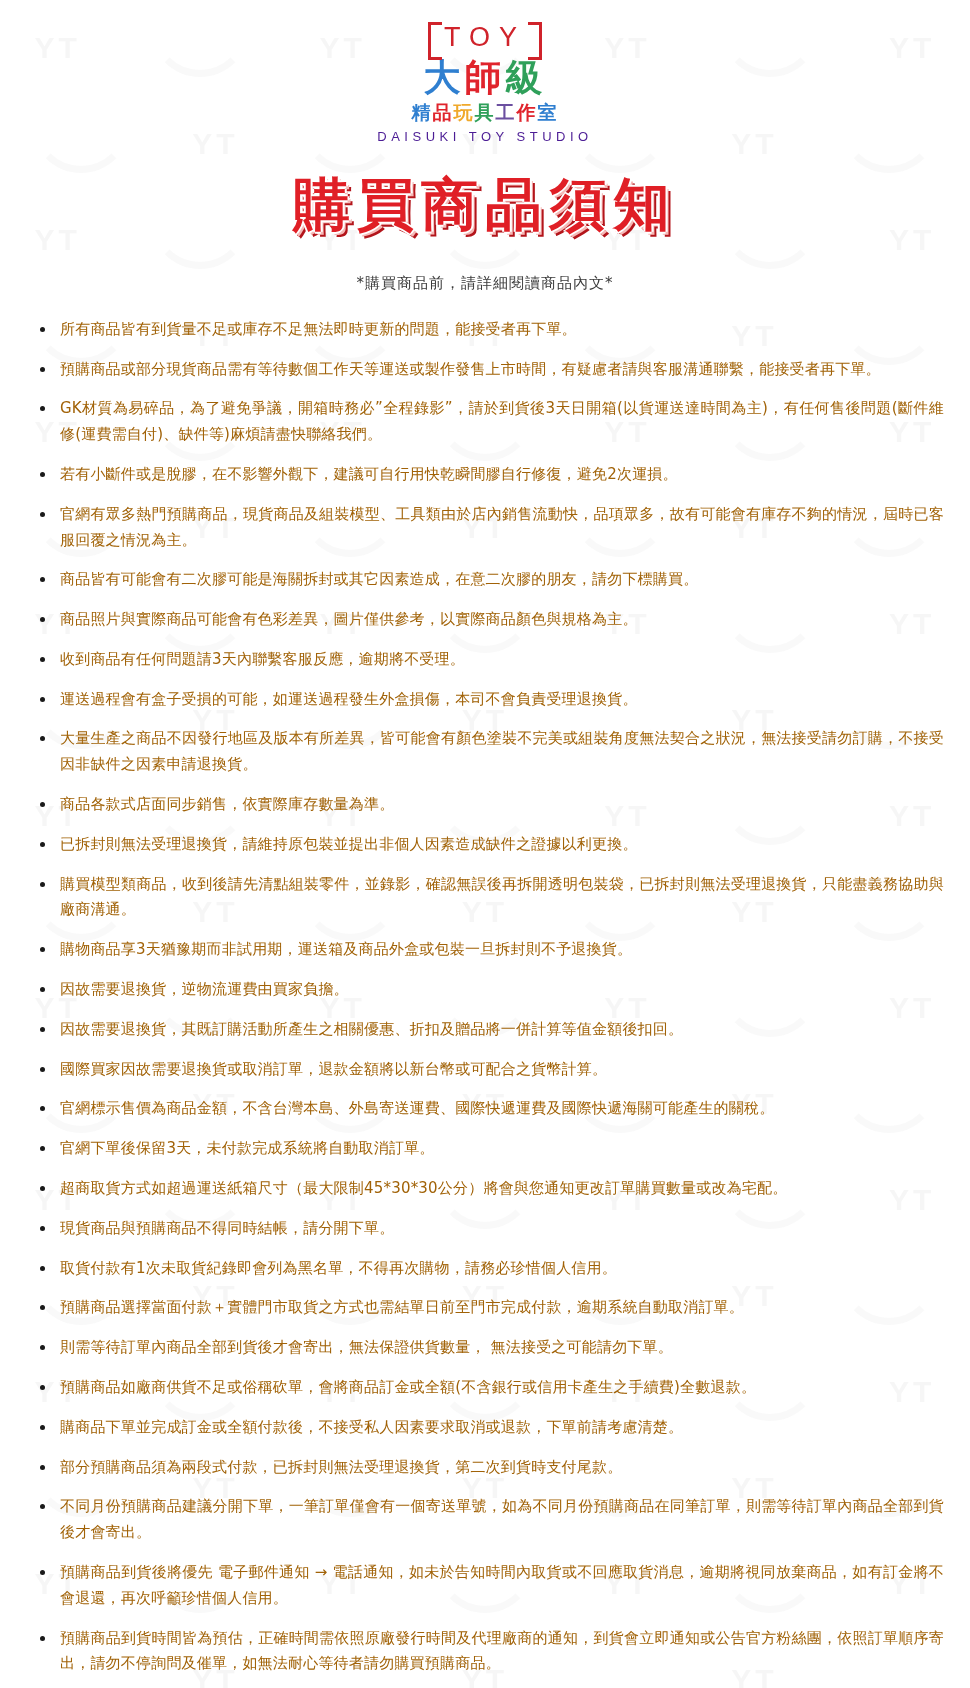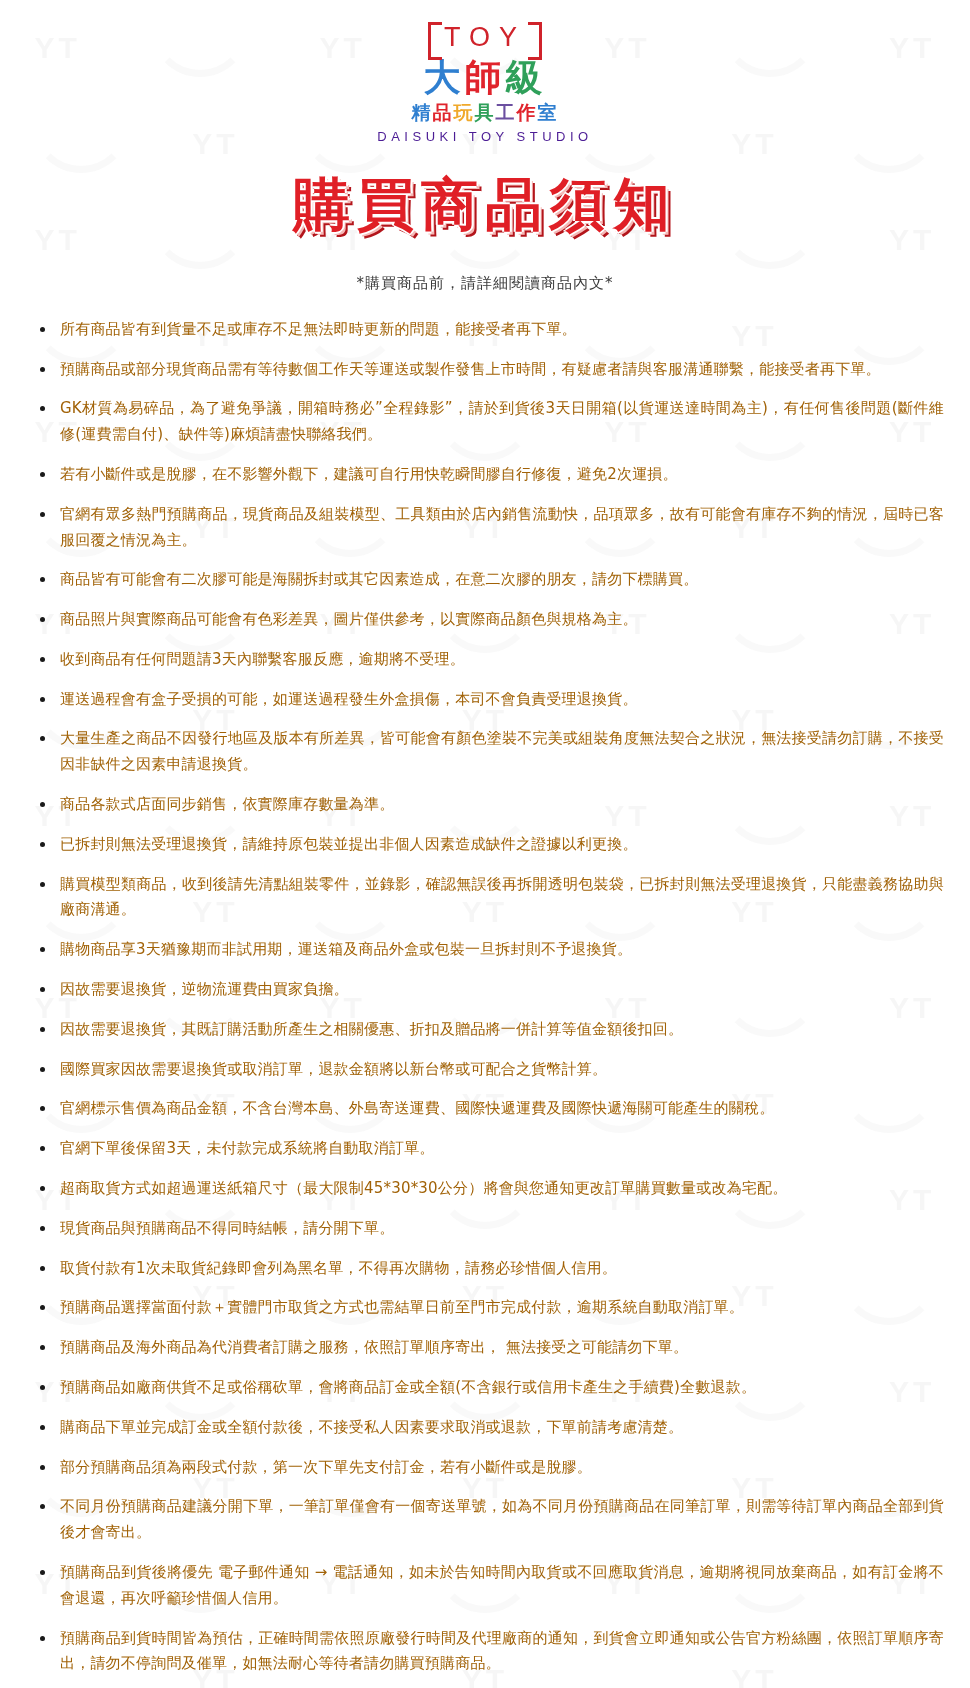--- a/index.html
+++ b/index.html
@@ -368,22 +368,22 @@
       <li class="notice-item">購物商品享3天猶豫期而非試用期，運送箱及商品外盒或包裝一旦拆封則不予退換貨。</li>
       <li class="notice-item">因故需要退換貨，逆物流運費由買家負擔。</li>
       <li class="notice-item">因故需要退換貨，其既訂購活動所產生之相關優惠、折扣及贈品將一併計算等值金額後扣回。</li>
       <li class="notice-item">國際買家因故需要退換貨或取消訂單，退款金額將以新台幣或可配合之貨幣計算。</li>
       <li class="notice-item">官網標示售價為商品金額，不含台灣本島、外島寄送運費、國際快遞運費及國際快遞海關可能產生的關稅。</li>
       <li class="notice-item">官網下單後保留3天，未付款完成系統將自動取消訂單。</li>
       <li class="notice-item">超商取貨方式如超過運送紙箱尺寸（最大限制45*30*30公分）將會與您通知更改訂單購買數量或改為宅配。</li>
       <li class="notice-item">現貨商品與預購商品不得同時結帳，請分開下單。</li>
       <li class="notice-item">取貨付款有1次未取貨紀錄即會列為黑名單，不得再次購物，請務必珍惜個人信用。</li>
       <li class="notice-item">預購商品選擇當面付款＋實體門市取貨之方式也需結單日前至門市完成付款，逾期系統自動取消訂單。</li>
-      <li class="notice-item">預購商品及海外商品為代消費者訂購之服務，依照訂單順序寄出， 無法接受之可能請勿下單。</li>
+      <li class="notice-item">則需等待訂單內商品全部到貨後才會寄出，無法保證供貨數量， 無法接受之可能請勿下單。</li>
       <li class="notice-item">預購商品如廠商供貨不足或俗稱砍單，會將商品訂金或全額(不含銀行或信用卡產生之手續費)全數退款。</li>
       <li class="notice-item">購商品下單並完成訂金或全額付款後，不接受私人因素要求取消或退款，下單前請考慮清楚。</li>
-      <li class="notice-item">部分預購商品須為兩段式付款，第一次下單先支付訂金，若有小斷件或是脫膠。</li>
+      <li class="notice-item">部分預購商品須為兩段式付款，已拆封則無法受理退換貨，第二次到貨時支付尾款。</li>
       <li class="notice-item">不同月份預購商品建議分開下單，一筆訂單僅會有一個寄送單號，如為不同月份預購商品在同筆訂單，則需等待訂單內商品全部到貨後才會寄出。</li>
       <li class="notice-item">預購商品到貨後將優先 電子郵件通知 → 電話通知，如未於告知時間內取貨或不回應取貨消息，逾期將視同放棄商品，如有訂金將不會退還，再次呼籲珍惜個人信用。</li>
       <li class="notice-item">預購商品到貨時間皆為預估，正確時間需依照原廠發行時間及代理廠商的通知，到貨會立即通知或公告官方粉絲團，依照訂單順序寄出，請勿不停詢問及催單，如無法耐心等待者請勿購買預購商品。</li>
     </ul>
 
 </div>
 
 </body></html>

